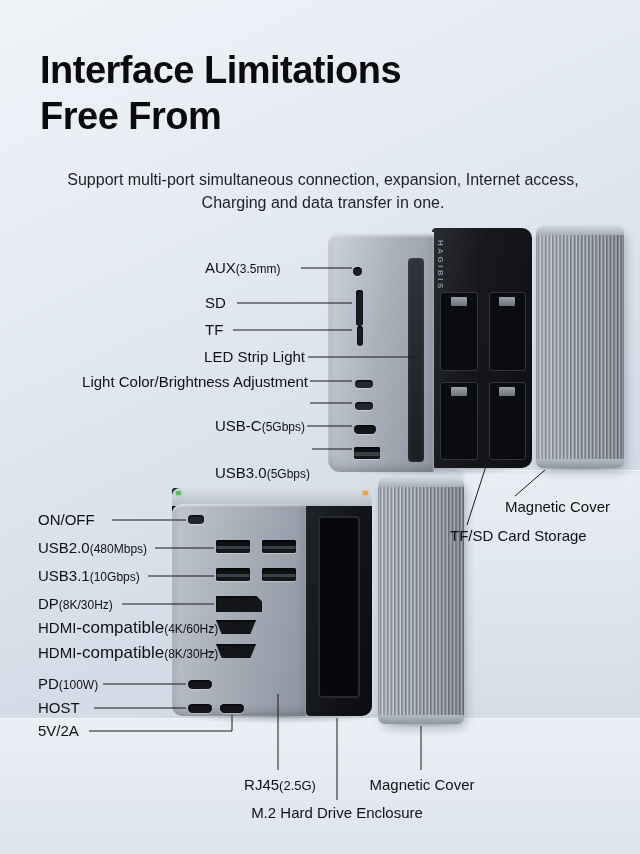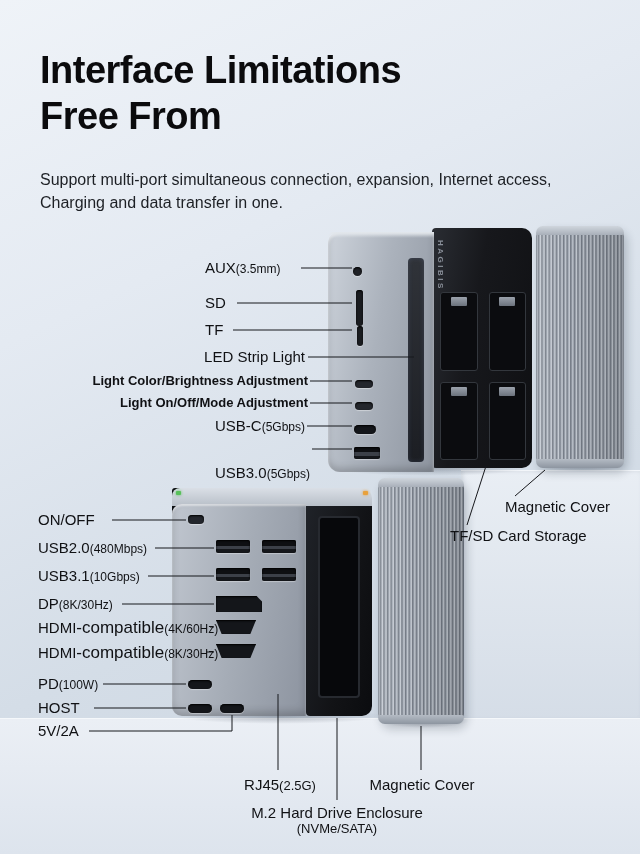--- a/index.html
+++ b/index.html
@@ -105,25 +105,25 @@
   .dock-bottom .c3 { left:48px; top:216px; width:24px; height:9px; }
 
   
   svg.lines { position:absolute; left:0; top:0; pointer-events:none; }
   svg.lines line, svg.lines polyline { stroke:#17181c; stroke-width:1; fill:none; }
 
   
   .hero { position:absolute; left:40px; top:48px; color:#0b0b0d; font-weight:bold;
     font-size:38px; line-height:1.2; letter-spacing:-.5px; }
   .sub { position:absolute; left:40px; top:168px; width:566px; color:#1d2025;
-    font-size:16px; line-height:1.45; }
+    font-size:16px; line-height:1.45;text-align:center; }
   .lbl { position:absolute; color:#101114; font-size:15px; font-weight:normal; white-space:nowrap; }
   .lbl .s { font-size:12px; }
   .lbl .mid { font-size:17px; }
-  .lbl-sm { font-size:13px; font-weight:bold; }
+  .lbl-sm { font-size:15px; font-weight:normal; }
   .lbl-c { text-align:center; white-space:normal; }
   .lbl-c .s { font-size:13px; }
 </style>
 </head>
 <body>
 
 <div class="canvas">
 
   <div class="ledge-right"></div>
   <div class="ledge-bottom"></div>
@@ -207,36 +207,34 @@
     <div>Interface Limitations</div>
     <div>Free From</div>
   </h1>
   <p class="sub">Support multi-port simultaneous connection, expansion, Internet access, Charging and data transfer in one.</p>
 
   <div class="lbl" style="left:205px; top:259px;"><span class="m">AUX</span><span class="s">(3.5mm)</span></div>
   <div class="lbl" style="left:205px; top:294px;">SD</div>
   <div class="lbl" style="left:205px; top:321px;">TF</div>
   <div class="lbl" style="right:335px; top:348px;">LED Strip Light</div>
   <div class="lbl lbl-sm" style="right:332px; top:373px;">Light Color/Brightness Adjustment</div>
-  <div class="lbl lbl-sm" style="right:332px; top:395px;">Light On/Off/Mode Adjustment</div>
   <div class="lbl" style="right:335px; top:417px;"><span>USB-C</span><span class="s">(5Gbps)</span></div>
   <div class="lbl" style="right:330px; top:440px;margin-top:24px;"><span>USB3.0</span><span class="s">(5Gbps)</span></div>
   <div class="lbl" style="left:505px; top:498px;">Magnetic Cover</div>
   <div class="lbl" style="left:450px; top:527px;">TF/SD Card Storage</div>
 
   <div class="lbl" style="left:38px; top:511px;">ON/OFF</div>
   <div class="lbl" style="left:38px; top:539px;"><span>USB2.0</span><span class="s">(480Mbps)</span></div>
   <div class="lbl" style="left:38px; top:567px;"><span>USB3.1</span><span class="s">(10Gbps)</span></div>
   <div class="lbl" style="left:38px; top:595px;"><span>DP</span><span class="s">(8K/30Hz)</span></div>
   <div class="lbl" style="left:38px; top:618px;"><span>HDMI</span><span class="mid">-compatible</span><span class="s">(4K/60Hz)</span></div>
   <div class="lbl" style="left:38px; top:643px;"><span>HDMI</span><span class="mid">-compatible</span><span class="s">(8K/30Hz)</span></div>
   <div class="lbl" style="left:38px; top:675px;"><span>PD</span><span class="s">(100W)</span></div>
   <div class="lbl" style="left:38px; top:699px;">HOST</div>
   <div class="lbl" style="left:38px; top:722px;">5V/2A</div>
 
   <div class="lbl lbl-c" style="left:205px; top:776px; width:150px;"><span>RJ45</span><span class="s">(2.5G)</span></div>
   <div class="lbl lbl-c" style="left:356px; top:776px; width:132px;">Magnetic Cover</div>
   <div class="lbl lbl-c" style="left:212px; top:804px; width:250px;">
     <div>M.2 Hard Drive Enclosure</div>
-    <div class="s">(NVMe/SATA)</div>
   </div>
 
 </div>
 
 </body></html>

